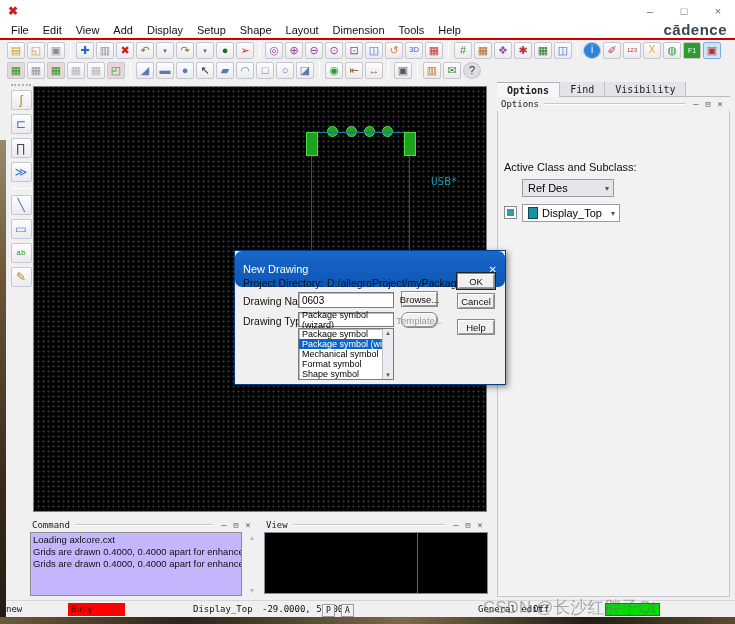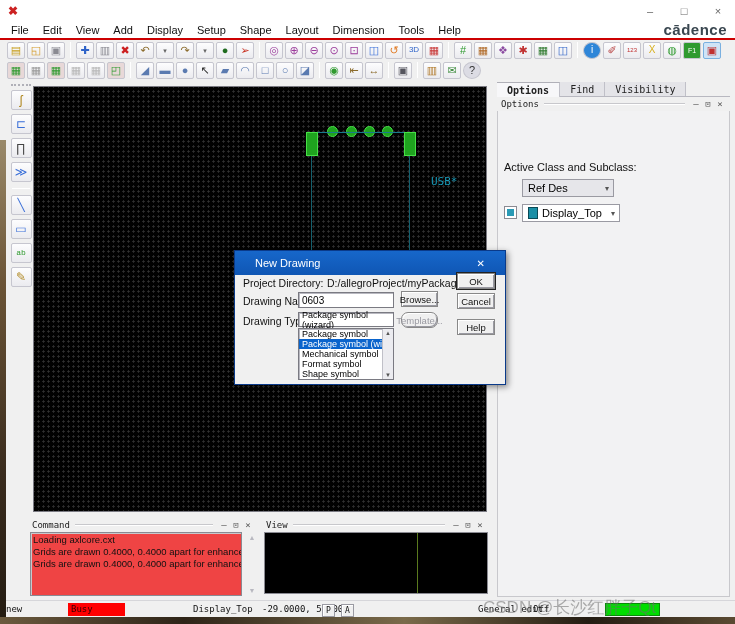--- a/index.html
+++ b/index.html
@@ -61,40 +61,40 @@
   .combo { position:absolute; height:18px; border:1px solid #9a9aa2; display:flex; align-items:center; font-size:11px; padding-left:5px; }
   #class-combo { left:24px; top:68px; width:92px; background:#e6e6ea; }
   #subclass-combo { left:24px; top:93px; width:98px; background:#ffffff; }
   .combo .arrow { margin-left:auto; padding-right:4px; color:#555; font-size:8px; }
   #subclass-swatch { width:10px; height:12px; background:#1a8fa6; border:1px solid #0a4a56; margin-right:4px; }
   #vis-checkbox { position:absolute; left:6px; top:95px; width:13px; height:13px; background:#fff; border:1px solid #8a8a92; display:flex; align-items:center; justify-content:center; }
   #vis-checkbox .inner { width:7px; height:7px; background:#2a9ab5; }
 
   
   #dialog { left:234px; top:250px; width:272px; height:135px; background:#f0f0f0; border:1px solid #0a3a8a; box-shadow:2px 2px 6px rgba(0,0,0,0.45); z-index:10; }
-  #dlg-title { height:24px; background:linear-gradient(#1767ca,#0f56b4); color:#fff; display:flex; align-items:center; padding:0 20px; font-size:11px; }
+  #dlg-title { height:36px; background:linear-gradient(#1767ca,#0f56b4); color:#fff; display:flex; align-items:center; padding:0 8px; font-size:11px;border-radius:7px; }
   #dlg-close { margin-left:auto; font-size:10px; }
   .dlg-label { position:absolute; font-size:10.5px; color:#111; }
   .dlg-field { position:absolute; left:63px; width:96px; height:16px; background:#fff; border:1px solid #7a7a82;
     box-shadow:inset 1px 1px 0 #b8b8c0; font-size:9px; display:flex; align-items:center; padding-left:3px; color:#000; }
   .dlg-btn { position:absolute; width:38px; height:16px; background:#f0f0f0; border:1px solid #888;
     box-shadow:inset 1px 1px 0 #fff, inset -1px -1px 0 #9a9aa2; font-size:9.5px; display:flex; align-items:center; justify-content:center; color:#111; }
   .dlg-btn.default { outline:1px solid #222; }
   .dlg-btn.disabled { color:#9a9aa2; }
   #dlg-list { position:absolute; left:63px; top:77px; width:96px; height:52px; background:#fff; border:1px solid #7a7a82; box-shadow:inset 1px 1px 0 #b8b8c0; overflow:hidden; }
   .dlg-li { font-size:9px; line-height:10px; padding-left:3px; white-space:nowrap; color:#000; }
   .dlg-li.sel { background:#0a64cc; color:#fff; }
   #dlg-scroll { position:absolute; right:0; top:0; width:11px; height:100%; background:#ececf0; border-left:1px solid #c0c0c8;
     display:flex; flex-direction:column; justify-content:space-between; align-items:center; font-size:6px; color:#555; padding:1px 0; }
 
   
   .sub-window { background:#f0f0f0; }
   #cmd-window { left:28px; top:518px; width:230px; height:82px; }
   #view-window { left:262px; top:518px; width:228px; height:79px; }
-  #cmd-text { position:absolute; left:2px; top:14px; width:212px; height:64px; background:#ef4444; border:1px solid #8a8a92; box-shadow:inset 1px 1px 0 #c8c8cc; padding:1px 2px; overflow:hidden; }
+  #cmd-text { position:absolute; left:2px; top:14px; width:212px; height:64px; background:#c4b5fd; border:1px solid #8a8a92; box-shadow:inset 1px 1px 0 #c8c8cc; padding:1px 2px; overflow:hidden; }
   .cmd-line { font-size:9.5px; line-height:12px; color:#111; white-space:nowrap; }
   #cmd-scroll { position:absolute; right:0; top:16px; width:12px; height:60px; display:flex; flex-direction:column; justify-content:space-between; align-items:center; font-size:7px; color:#b8b8c0; }
   #view-canvas { position:absolute; left:2px; top:14px; width:224px; height:62px; background:#000; border:1px solid #8a8a92; }
   #view-vline { position:absolute; left:152px; top:0; width:1px; height:100%; background:#5a7a1e; }
 
   
   #statusbar { left:0; top:600px; width:735px; height:17px; background:#f0f0f0; border-top:1px solid #d6d6da;
     font-family:"DejaVu Sans Mono",monospace; font-size:9px; color:#111; }
   #statusbar > * { position:absolute; top:3px; }
   #sb-busy { left:68px; top:2px; width:57px; height:13px; background:#ff0000; color:#3a0000; padding:1px 0 0 3px; }

